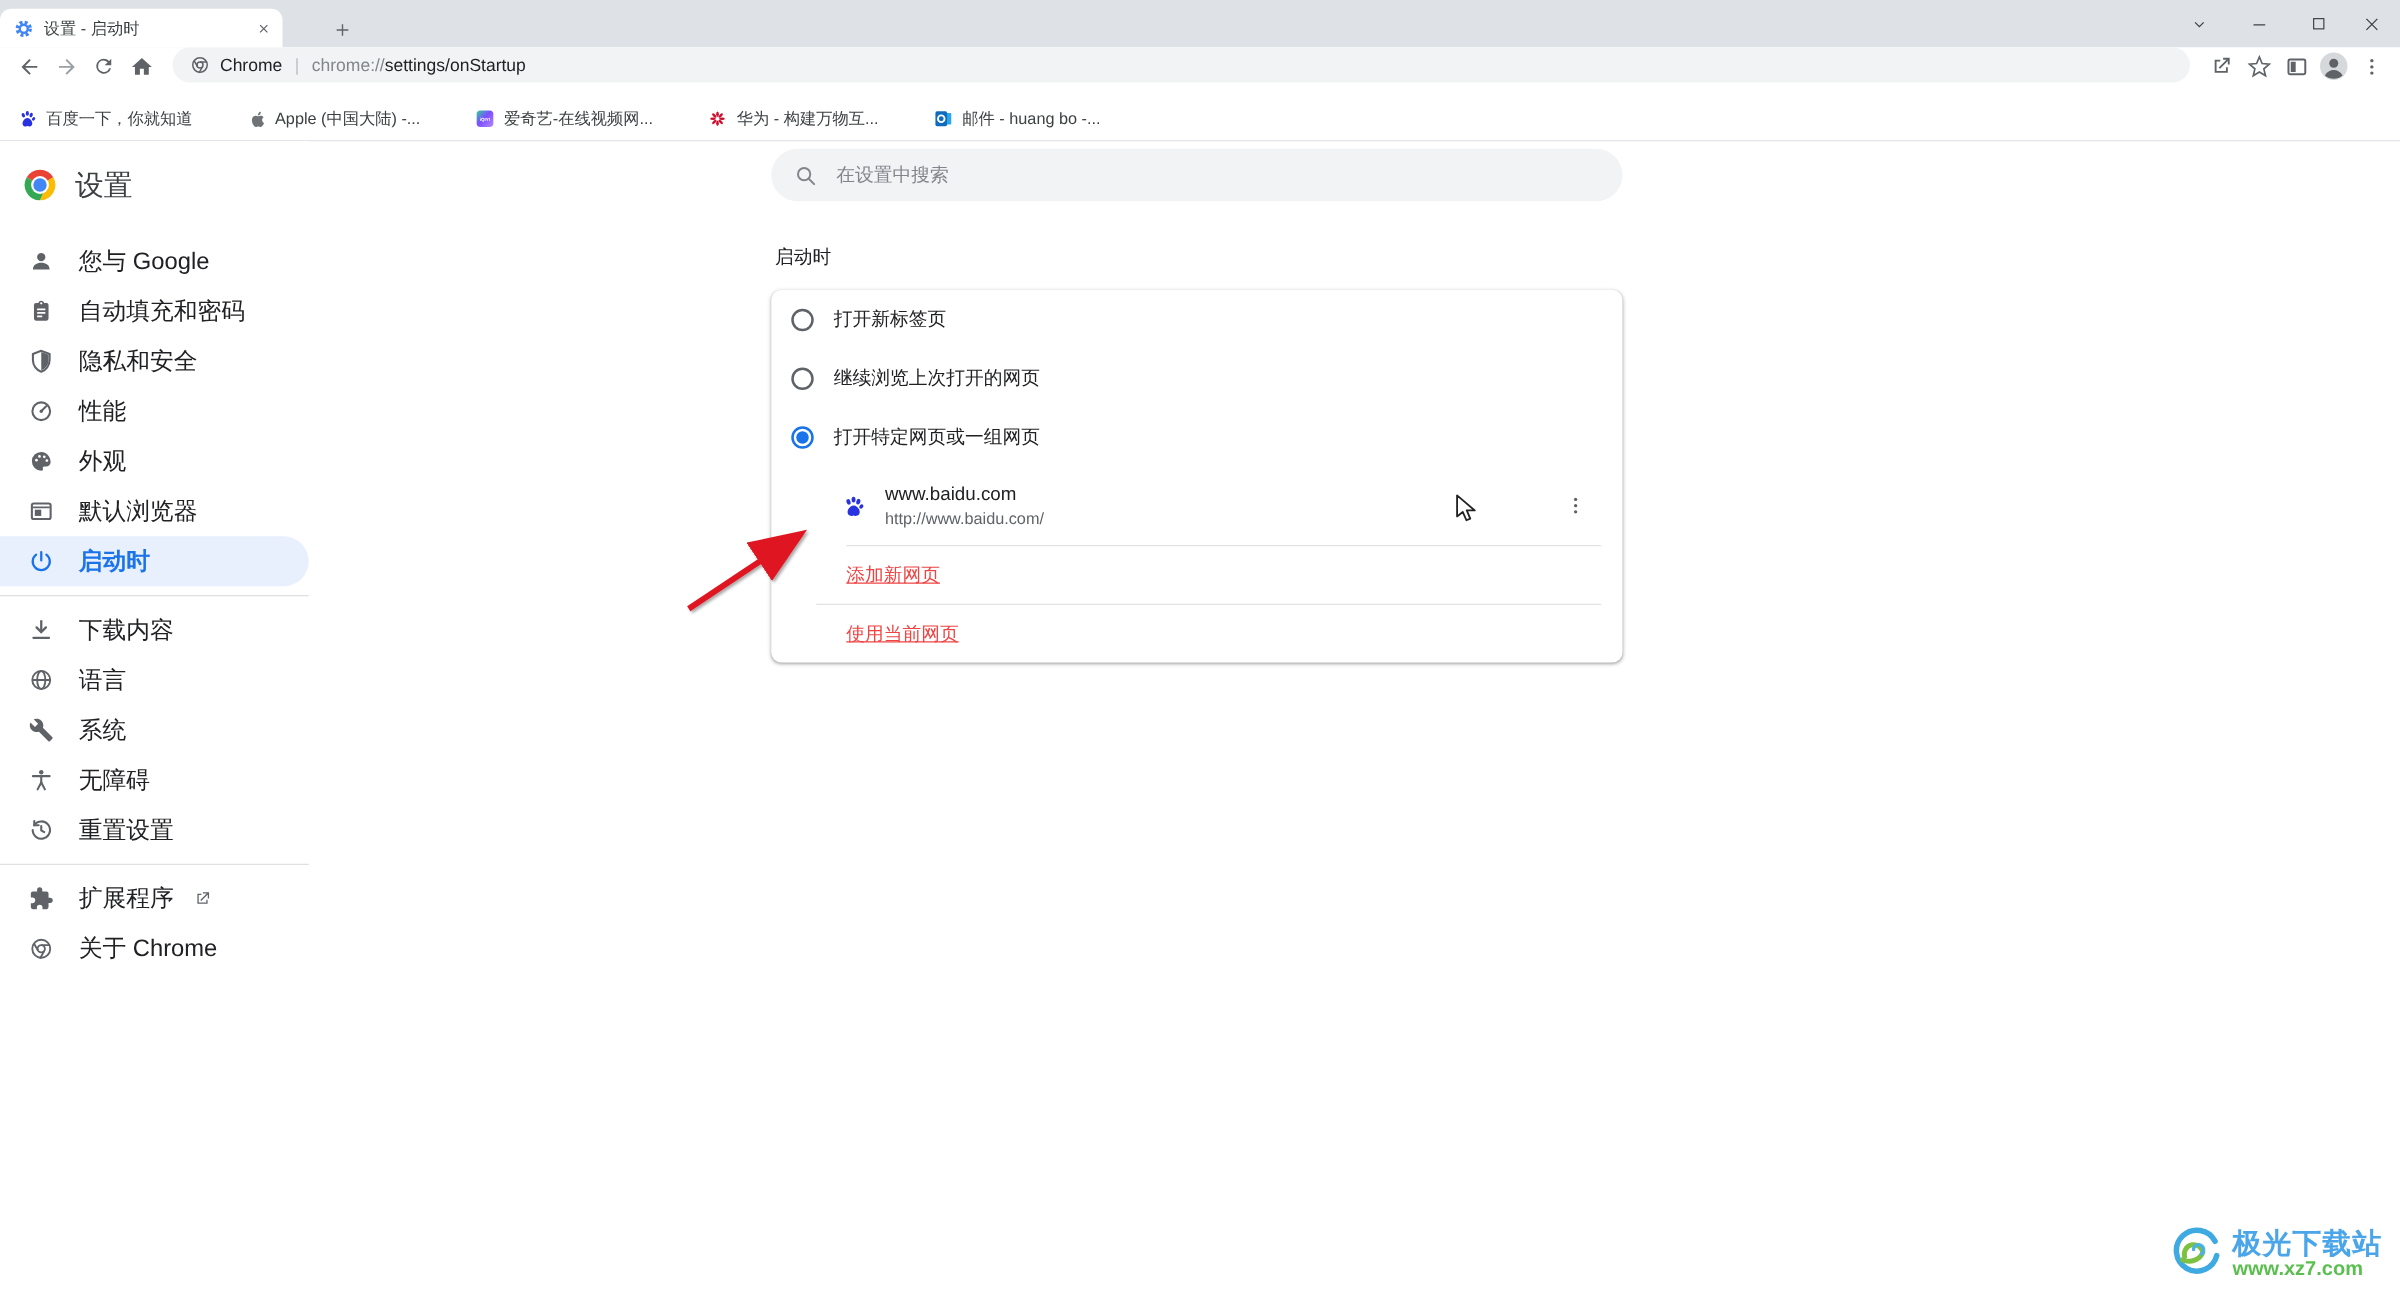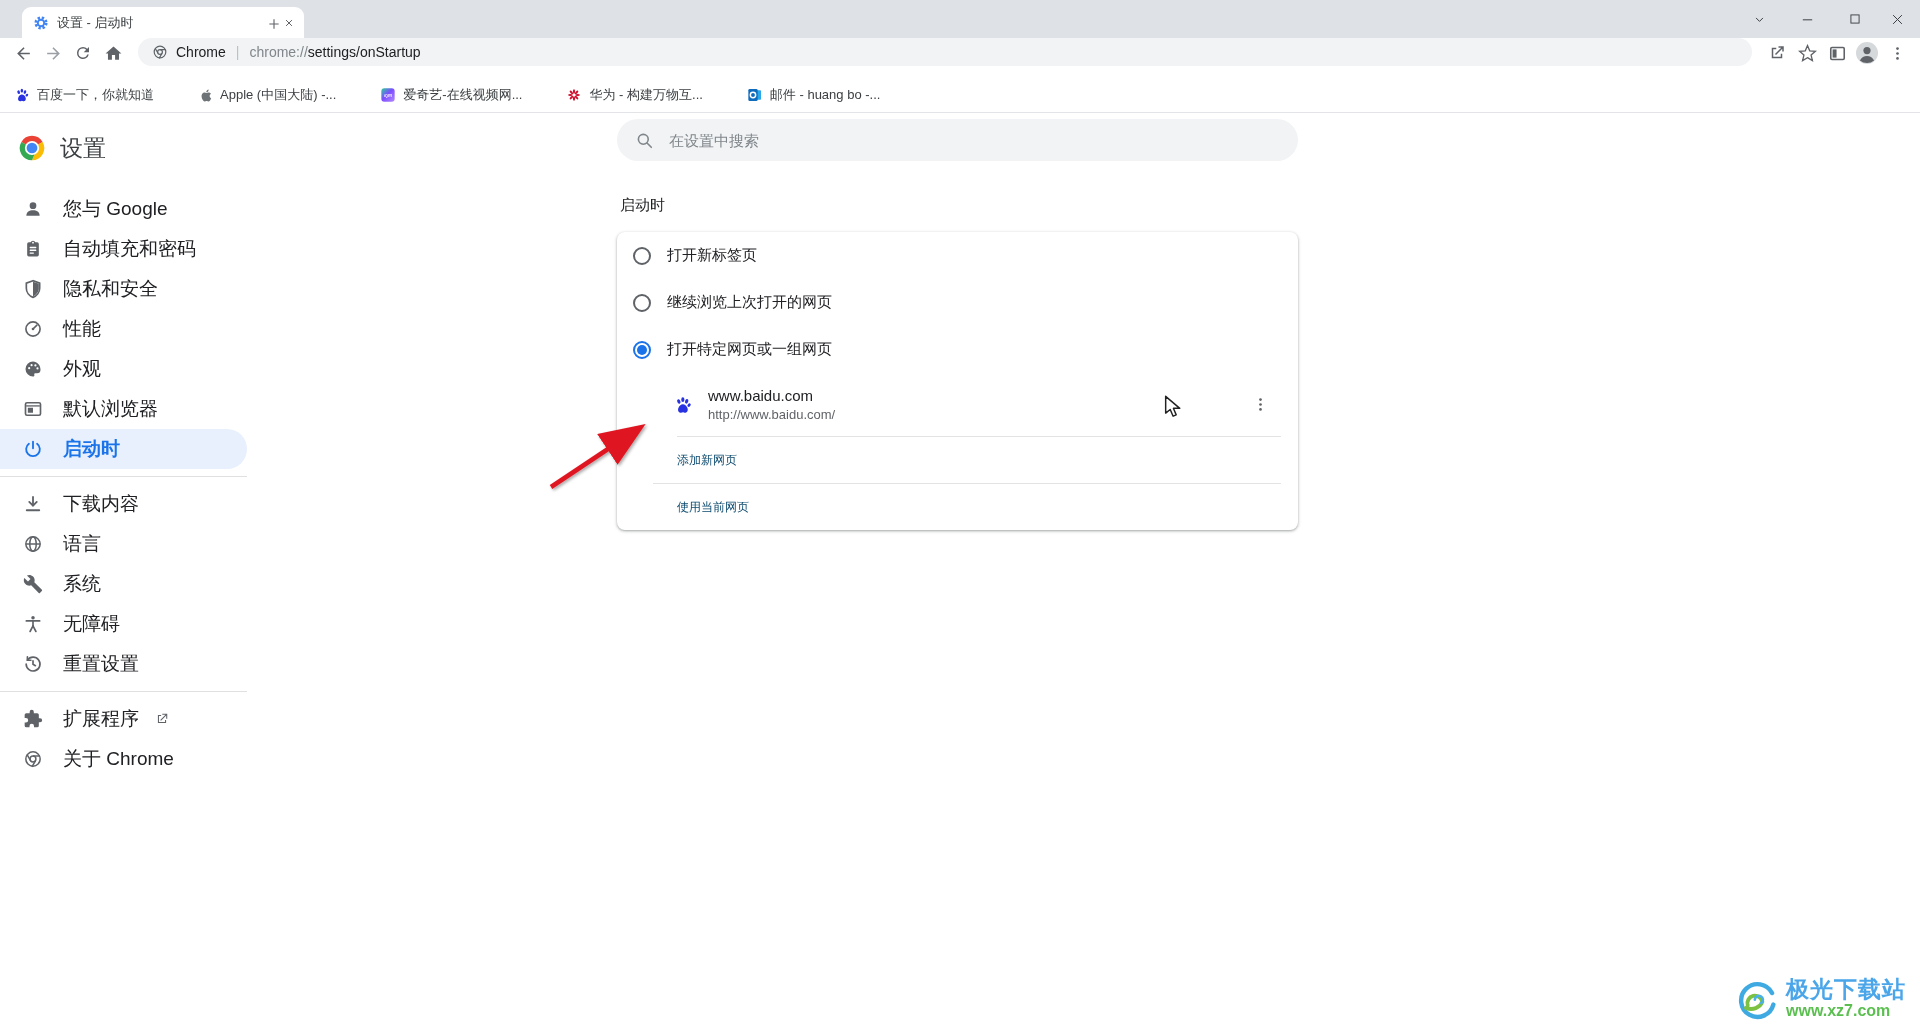--- a/index.html
+++ b/index.html
@@ -2,21 +2,21 @@
 <html><head>
 <meta charset="utf-8">
 <style>
   html,body{margin:0;padding:0}
   body{width:1920px;height:1031px;overflow:hidden;position:relative;background:#fff;
        font-family:"Liberation Sans","DejaVu Sans",sans-serif;-webkit-font-smoothing:antialiased}
   svg{display:block}
 
   
   .titlebar{position:absolute;top:0;left:0;right:0;height:38px;background:#dee1e6}
-  .tab{position:absolute;left:22px;top:7px;width:282px;height:31px;background:#fff;
+  .tab{position:absolute;left:0;top:7px;width:226px;height:31px;background:#fff;
        border-radius:9px 9px 0 0;display:flex;align-items:center;padding:0 6px 0 11px;box-sizing:border-box}
   .tab-title{flex:1;font-size:13px;color:#3c4043;margin-left:8px;white-space:nowrap;overflow:hidden}
   .round-btn{border-radius:50%;display:flex;align-items:center;justify-content:center}
   .tab-close{width:18px;height:18px}
   .newtab{position:absolute;left:260px;top:10px;width:27px;height:27px}
   .winctl{position:absolute;top:0;height:38px;width:30px;display:flex;align-items:center;justify-content:center}
   .wc-chevron{right:146px}.wc-min{right:98px}.wc-max{right:50px}.wc-close{right:8px}
 
   
   .toolbar{position:absolute;top:38px;left:0;right:0;height:39px;background:#fff;
@@ -64,26 +64,26 @@
   .opt-label{font-size:15px;color:#202124}
   .site-row{height:63px;display:flex;align-items:center;padding:0 20px 0 56px;position:relative}
   .site-ic{width:20px;height:20px;margin-right:15px;flex:0 0 auto}
   .site-name{font-size:15px;color:#202124;line-height:20px}
   .site-url{font-size:13px;color:#5f6368;line-height:18px}
   .kebab{position:absolute;right:20px;top:50%;transform:translateY(-50%);width:36px;height:36px}
   .divider{border-top:1px solid #e3e3e3}
   .div-site{margin-left:60px;margin-right:17px}
   .div-mid{margin-left:36px;margin-right:17px}
   .link-row{height:46px;display:flex;align-items:center;padding-left:60px}
-  .link{font-size:12px;color:#0c4a6e;cursor:pointer}
+  .link{font-size:15px;color:#ef4444;text-decoration:underline;cursor:pointer}
 
   
   .annot{position:absolute;top:0;left:0;pointer-events:none}
   .cursor{position:absolute;left:1164px;top:395px;pointer-events:none}
-  .watermark{position:absolute;right:14px;bottom:6px;display:flex;align-items:flex-start;gap:6px}
+  .watermark{position:absolute;right:14px;bottom:6px;display:flex;align-items:flex-end;gap:6px}
   .wm-title{font-size:23px;font-weight:bold;color:#4aa6e9;letter-spacing:1px;line-height:25px}
   .wm-url{font-size:16px;font-weight:bold;color:#5bbf50;line-height:18px}
 </style>
 </head>
 <body>
 
 <div class="titlebar">
   <div class="tab">
     <span>
       <svg width="16" height="16" viewBox="0 0 24 24">

